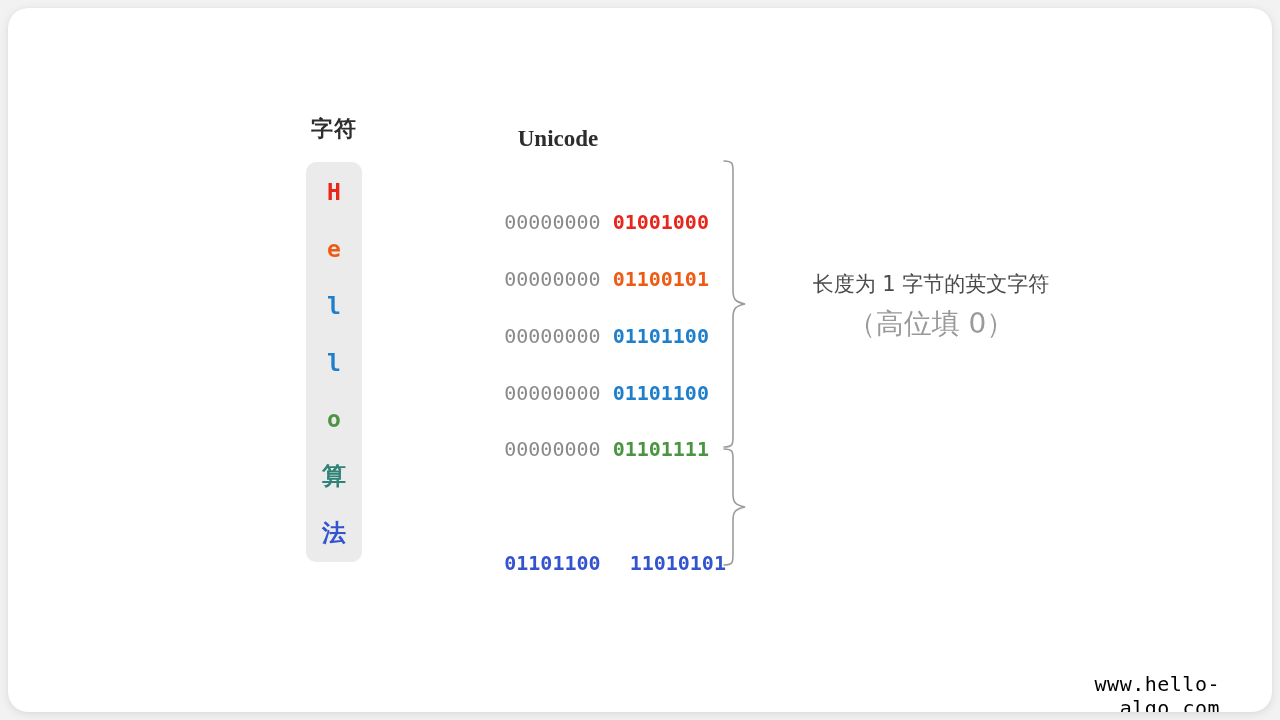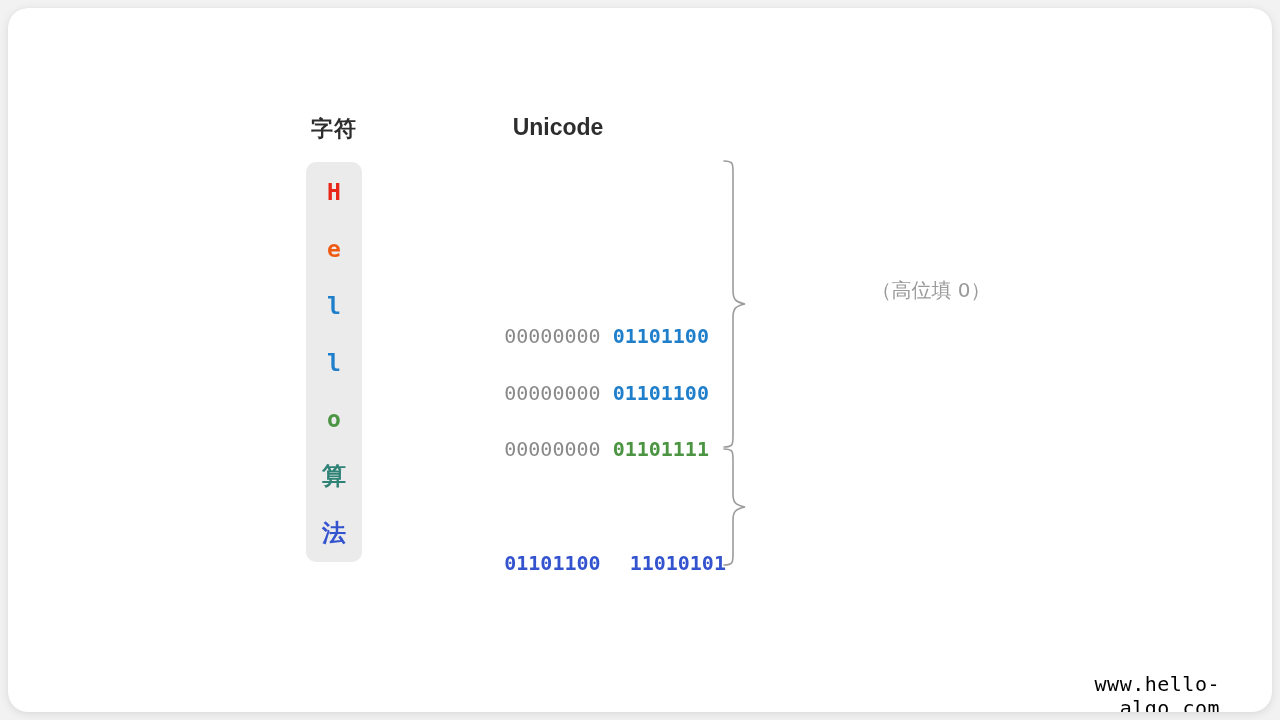--- a/index.html
+++ b/index.html
@@ -43,27 +43,27 @@
     width: 56px;
     text-align: center;
     font-size: 22px;
     font-weight: bold;
     color: #2d2d2d;
     font-family: "DejaVu Sans", "Liberation Sans", sans-serif;
     letter-spacing: 1px;
   }
   #hdr-unicode {
     left: 432px;
-    top: 114px;
+    top: 126px;
     width: 252px;
     text-align: center;
     font-size: 23px;
     font-weight: bold;
     color: #2d2d2d;
-    font-family: Liberation Sans, sans-serif;
+    font-family: Liberation Serif, serif;
   }
 
   
   #char-block {
     left: 306px;
     top: 162px;
     width: 56px;
     height: 400px;
     background: #ebebeb;
     border-radius: 10px;
@@ -115,21 +115,21 @@
     position: absolute;
     font-family: "DejaVu Sans", "Liberation Sans", sans-serif;
     text-align: center;
   }
   .anno-main {
     font-size: 21px;
     color: #4a4a4a;
     white-space: pre;
   }
   .anno-sub {
-    font-size: 20px;
+    font-size: 28px;
     color: #9a9a9a;
     white-space: pre;
     margin-top: 7px;
   }
 
   
   #watermark {
     left: 1000px;
     top: 672px;
     width: 220px;
@@ -153,20 +153,26 @@
     <div class="abs" id="char-block"></div>
 
     <div class="char-cell" style="top: 177px; color: rgb(232, 38, 26);">H</div>
     <div class="char-cell" style="top: 234px; color: rgb(239, 90, 19);">e</div>
     <div class="char-cell" style="top: 291px; color: rgb(31, 127, 203);">l</div>
     <div class="char-cell" style="top: 348px; color: rgb(31, 127, 203);">l</div>
     <div class="char-cell" style="top: 404px; color: rgb(74, 148, 66);">o</div>
     <div class="char-cell cjk" style="top: 461px; color: rgb(46, 130, 118);">算</div>
     <div class="char-cell cjk" style="top: 518px; color: rgb(52, 84, 207);">法</div>
 
+    <div class="bin-row" style="top:177px">
+      <span class="bin-hi" style="color: rgb(137, 137, 137);">00000000</span><span style="color: rgb(137, 137, 137);"> </span><span class="bin-lo" style="color: rgb(232, 38, 26);">01001000</span>
+    </div>
+    <div class="bin-row" style="top:234px">
+      <span class="bin-hi" style="color: rgb(137, 137, 137);">00000000</span><span style="color: rgb(137, 137, 137);"> </span><span class="bin-lo" style="color: rgb(239, 90, 19);">01100101</span>
+    </div>
     <div class="bin-row" style="top:291px">
       <span class="bin-hi" style="color: rgb(137, 137, 137);">00000000</span><span style="color: rgb(137, 137, 137);"> </span><span class="bin-lo" style="color: rgb(31, 127, 203);">01101100</span>
     </div>
     <div class="bin-row" style="top:348px">
       <span class="bin-hi" style="color: rgb(137, 137, 137);">00000000</span><span style="color: rgb(137, 137, 137);"> </span><span class="bin-lo" style="color: rgb(31, 127, 203);">01101100</span>
     </div>
     <div class="bin-row" style="top:404px">
       <span class="bin-hi" style="color: rgb(137, 137, 137);">00000000</span><span style="color: rgb(137, 137, 137);"> </span><span class="bin-lo" style="color: rgb(74, 148, 66);">01101111</span>
     </div>
     <div class="bin-row" style="top:518px">
@@ -187,20 +193,21 @@
       <path d="M 4 3
                C 13 3, 13 6, 13 14
                L 13 48
                C 13 56, 15 59, 25 61
                C 15 63, 13 66, 13 74
                L 13 108
                C 13 116, 13 119, 4 119" fill="none" stroke="#9c9c9c" stroke-width="1.6" stroke-linecap="round"></path>
     </svg>
 
     <div class="anno" style="left:788px; top:270px; width:286px;">
+      <div class="anno-main">长度为 1 字节的英文字符</div>
       <div class="anno-sub">（高位填 0）</div>
     </div>
 
 
     <div class="abs" id="watermark">www.hello-algo.com</div>
 
   </div>
 </div>
 
 </body></html>

